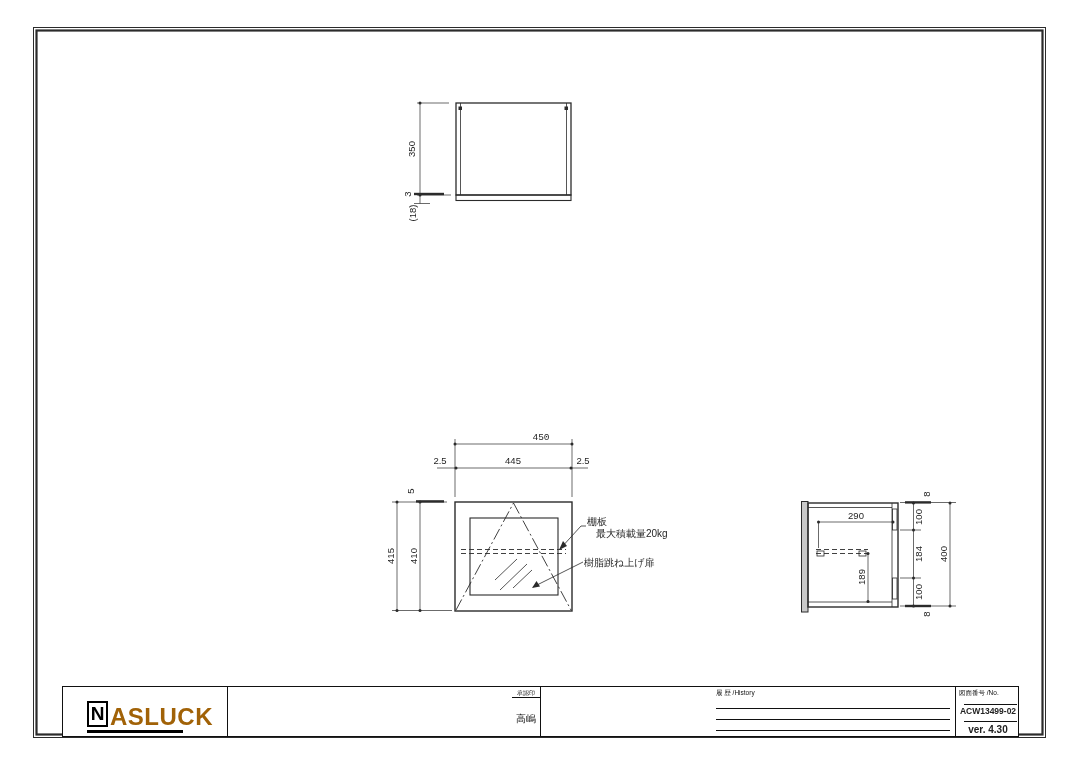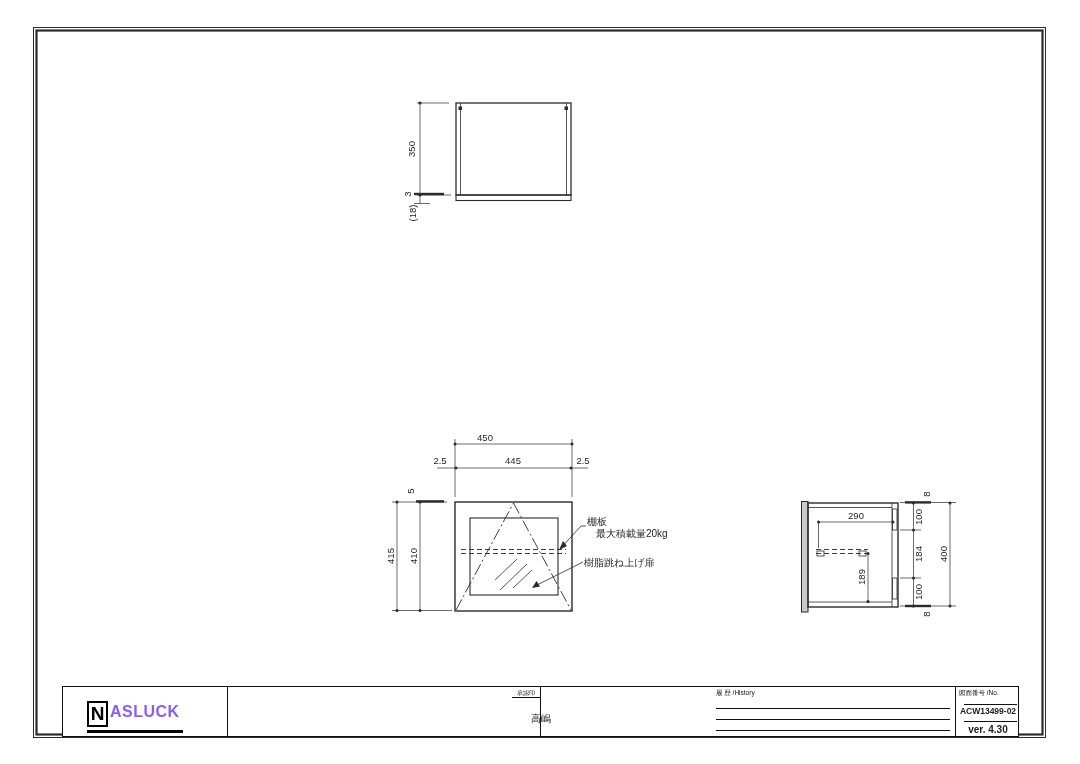--- a/index.html
+++ b/index.html
@@ -13,21 +13,21 @@
   .note{position:absolute;font-size:10px;color:#1f1f1f;white-space:nowrap;}
   
   #tblock{position:absolute;left:62px;top:686px;width:957px;height:51px;
           border:1.5px solid #111;box-sizing:border-box;background:#fff;}
   .tcell{position:absolute;top:0;height:100%;border-right:1px solid #111;box-sizing:border-box;}
   .tiny{position:absolute;font-size:6.5px;color:#111;white-space:nowrap;letter-spacing:0;}
   .ctr{position:absolute;left:0;width:100%;text-align:center;white-space:nowrap;}
   
   .nbox{position:absolute;left:24px;top:14px;width:21px;height:26px;border:2.5px solid #000;
         box-sizing:border-box;font-weight:900;font-size:19px;line-height:21px;text-align:center;color:#000;}
-  .logorest{position:absolute;left:47px;top:16px;font-weight:900;font-size:16px;color:#8b5cf6;letter-spacing:.5px;}
+  .logorest{position:absolute;left:47px;top:16px;font-weight:900;font-size:24px;color:#a16207;letter-spacing:.5px;}
   .logoline{position:absolute;left:24px;top:43px;width:96px;height:2.5px;background:#000;}
   .hline{position:absolute;height:0;border-top:1px solid #111;}
 </style>
 </head>
 <body>
 
 <div id="canvas">
 
   <svg width="1080" height="764" fill="none" stroke="#2b2b2b" stroke-width="1">
 
@@ -124,21 +124,21 @@
       <line x1="950" y1="503" x2="950" y2="606" stroke-width="0.7"></line>
       <circle cx="950" cy="503" r="1.5" fill="#2b2b2b" stroke="none"></circle>
       <circle cx="950" cy="606" r="1.5" fill="#2b2b2b" stroke="none"></circle>
     </g>
   </svg>
 
   <span class="vlbl" style="left:411px;top:149px;">350</span>
   <span class="vlbl" style="left:407px;top:194px;">3</span>
   <span class="vlbl" style="left:412px;top:213px;">(18)</span>
 
-  <span class="hlbl" style="left:485px;top:437px;">450</span>
+  <span class="hlbl" style="left:541px;top:437px;font-family:Liberation Mono, monospace;">450</span>
   <span class="hlbl" style="left:513px;top:460px;">445</span>
   <span class="hlbl" style="left:440px;top:460px;">2.5</span>
   <span class="hlbl" style="left:583px;top:460px;">2.5</span>
   <span class="vlbl" style="left:390px;top:556px;">415</span>
   <span class="vlbl" style="left:413px;top:556px;">410</span>
   <span class="vlbl" style="left:410px;top:491px;">5</span>
   <span class="note" style="left:587px;top:515px;">棚板</span>
   <span class="note" style="left:596px;top:527px;">最大積載量20kg</span>
   <span class="note" style="left:584px;top:556px;">樹脂跳ね上げ扉</span>
 
@@ -157,21 +157,21 @@
       <div class="nbox">N</div>
       <div class="logorest">ASLUCK</div>
       <div class="logoline"></div>
     </div>
 
 
 
     <div class="tcell" style="left:449px;width:29px;">
       <div class="ctr" style="top:2px;font-size:6px;">承認印</div>
       <div class="hline" style="left:0;top:10px;width:100%;"></div>
-      <div class="ctr" style="top:25px;font-size:10px;margin-left:15px;">高嶋</div>
+      <div class="ctr" style="top:25px;font-size:10px;">高嶋</div>
     </div>
 
 
     <div class="tcell" style="left:649px;width:244px;">
       <span class="tiny" style="left:4px;top:2px;">履 歴 /History</span>
       <div class="hline" style="left:4px;top:21px;width:234px;"></div>
       <div class="hline" style="left:4px;top:32px;width:234px;"></div>
       <div class="hline" style="left:4px;top:43px;width:234px;"></div>
     </div>
 

